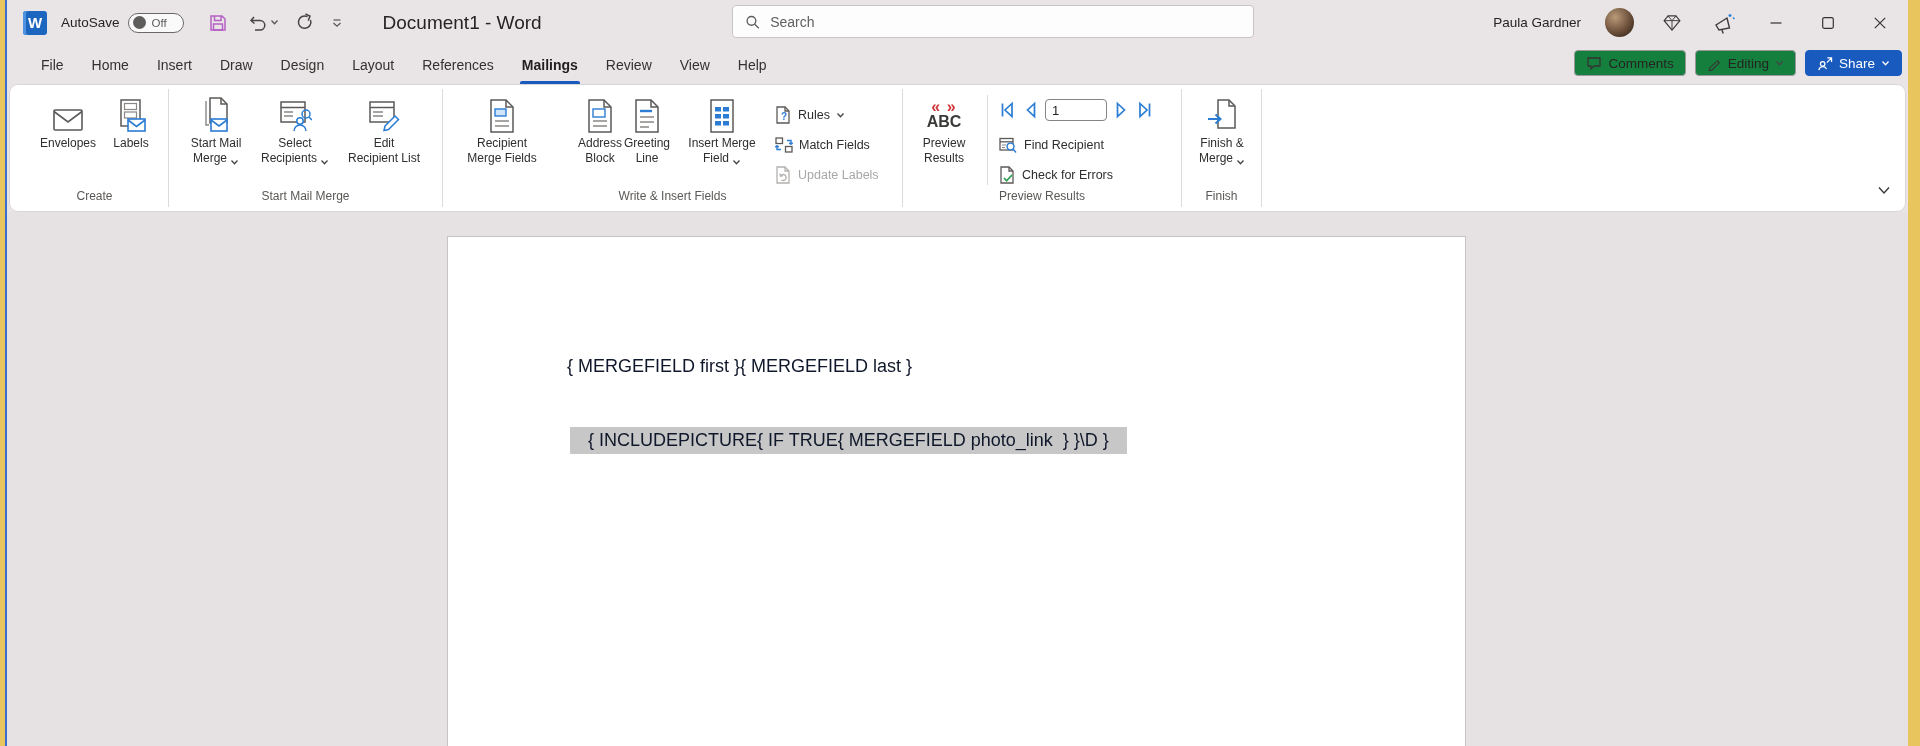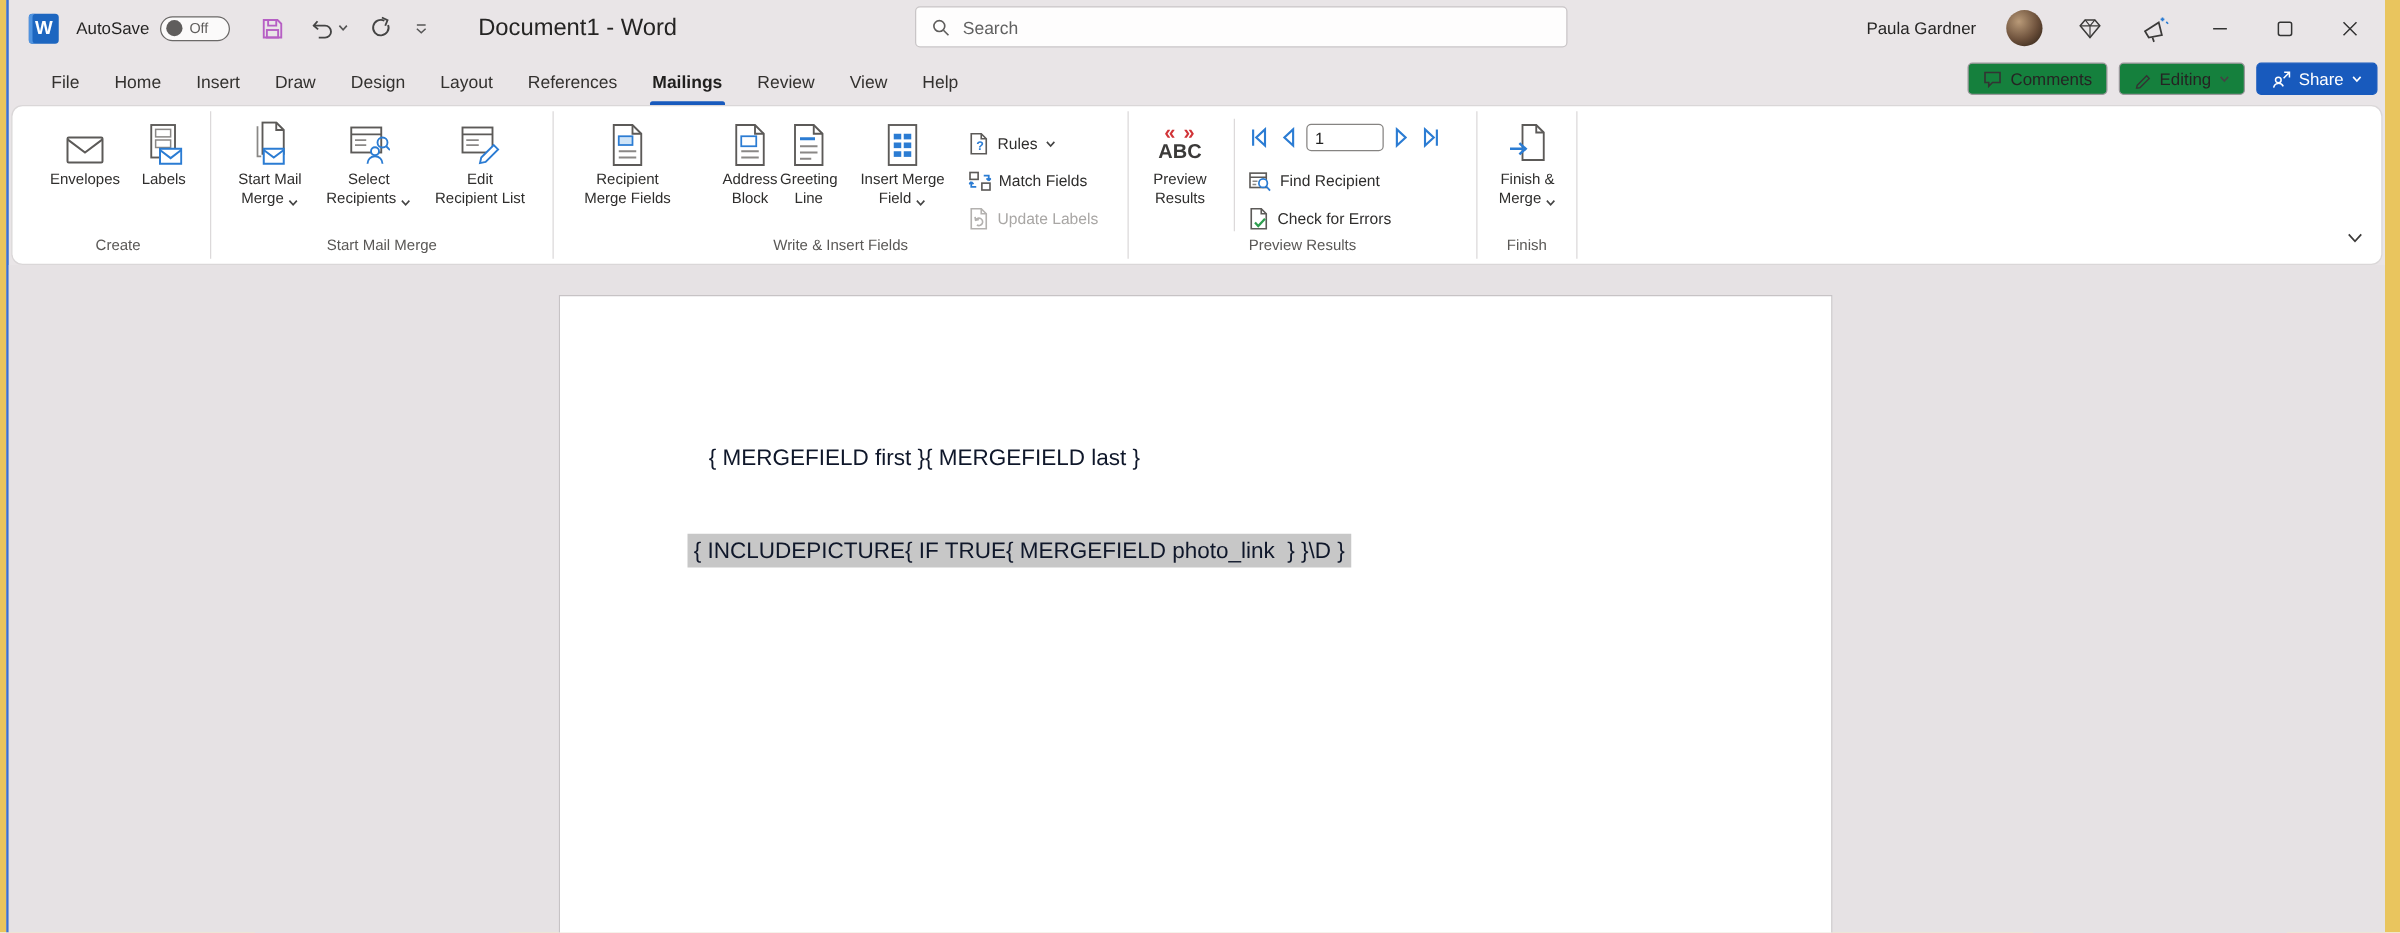--- a/index.html
+++ b/index.html
@@ -73,21 +73,21 @@
   .pvr-glyph { color:#d13438; font-weight:bold; font-size:16px; letter-spacing:1px; line-height:14px; }
   .pvr-text { color:#3b3a39; font-weight:bold; font-size:16px; line-height:13px; }
   .collapse-chev { position:absolute; right:14px; bottom:16px; }
 
   
   .docarea { position:absolute; left:0; right:0; top:212px; bottom:0; background:#e6e2e4; }
   .page { position:absolute; left:440px; top:24px; width:1019px; height:520px;
           background:#fff; border:1px solid #c7c3c5; }
   .fieldline { position:absolute; font-size:18px; color:#0f172a; white-space:pre; }
   .fieldline.l1 { left:119px; top:119px; }
-  .fieldline.l2 { left:102px; top:190px; background:#c7c7c7; padding:3px 5px; }
+  .fieldline.l2 { left:122px; top:190px; background:#c7c7c7; padding:3px 18px; }
 
   svg { display:block; }
 </style>
 </head>
 <body>
 
 <div class="screen">
 <div class="app">
 
   <div class="titlebar">

